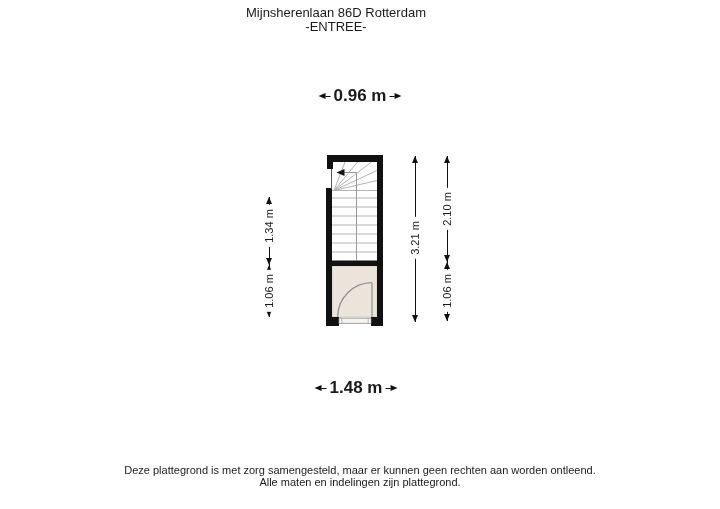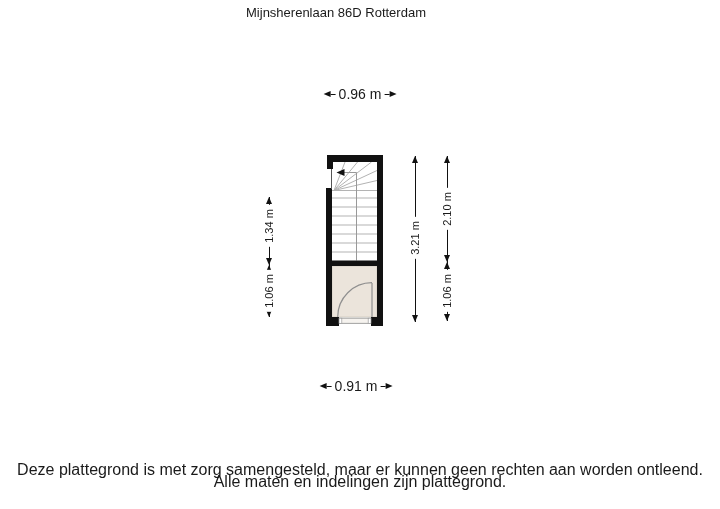--- a/index.html
+++ b/index.html
@@ -4,25 +4,25 @@
 <style>
   html,body { margin:0; padding:0; background:#fff; }
   .page {
     position:relative; width:720px; height:509px; background:#ffffff;
     font-family:"Liberation Sans","DejaVu Sans",sans-serif; color:#1a1a1a;
     overflow:hidden;
   }
   .title-block { position:absolute; top:6px; left:0; width:672px; text-align:center;
     font-size:13px; line-height:14px; }
   .footer-block { position:absolute; top:464px; left:0; width:720px; text-align:center;
-    font-size:16px; line-height:12px; }
+    font-size:11px; line-height:12px; }
 
   
   .hdim { position:absolute; display:flex; align-items:center; white-space:nowrap; }
-  .dim-label { font-size:14px; padding:0 3px; white-space:nowrap; }
+  .dim-label { font-size:17px; padding:0 3px; white-space:nowrap;font-weight:bold; }
   .tail { width:5px; height:1px; background:#111; }
   .arr { width:0; height:0; display:block; }
   .arr-left  { border-top:3.5px solid transparent; border-bottom:3.5px solid transparent; border-right:7px solid #111; }
   .arr-right { border-top:3.5px solid transparent; border-bottom:3.5px solid transparent; border-left:7px solid #111; }
 
   
   .vline { position:absolute; width:1px; background:#111; }
   .varr-up   { position:absolute; width:0; height:0; border-left:3.5px solid transparent; border-right:3.5px solid transparent; border-bottom:7px solid #111; }
   .varr-down { position:absolute; width:0; height:0; border-left:3.5px solid transparent; border-right:3.5px solid transparent; border-top:7px solid #111; }
   .vlabel { position:absolute; font-size:11px; background:#fff; padding:2px 4px;
@@ -30,34 +30,35 @@
 
   svg.plan { position:absolute; left:320px; top:148px; }
 </style>
 </head>
 <body>
 
 <div class="page">
 
   <div class="title-block">
     <div>Mijnsherenlaan 86D Rotterdam</div>
+    <div>-ENTREE-</div>
   </div>
 
   <div class="hdim" style="left:360px; top:86px; transform:translateX(-50%);">
     <span class="arr arr-left"></span>
     <span class="tail"></span>
     <span class="dim-label">0.96 m</span>
     <span class="tail"></span>
     <span class="arr arr-right"></span>
   </div>
 
   <div class="hdim" style="left:356px; top:378px; transform:translateX(-50%);">
     <span class="arr arr-left"></span>
     <span class="tail"></span>
-    <span class="dim-label">0.91 m</span>
+    <span class="dim-label">1.48 m</span>
     <span class="tail"></span>
     <span class="arr arr-right"></span>
   </div>
 
   <div class="vline" style="left:269px; top:197px; height:120px;"></div>
   <div class="varr-up" style="left:265.5px; top:197px;"></div>
   <div class="varr-down" style="left:265.5px; top:258px;"></div>
   <div class="varr-up" style="left:265.5px; top:265px;"></div>
   <div class="varr-down" style="left:265.5px; top:310px;"></div>
   <div class="vlabel" style="left:269px; top:226px;">1.34 m</div>

